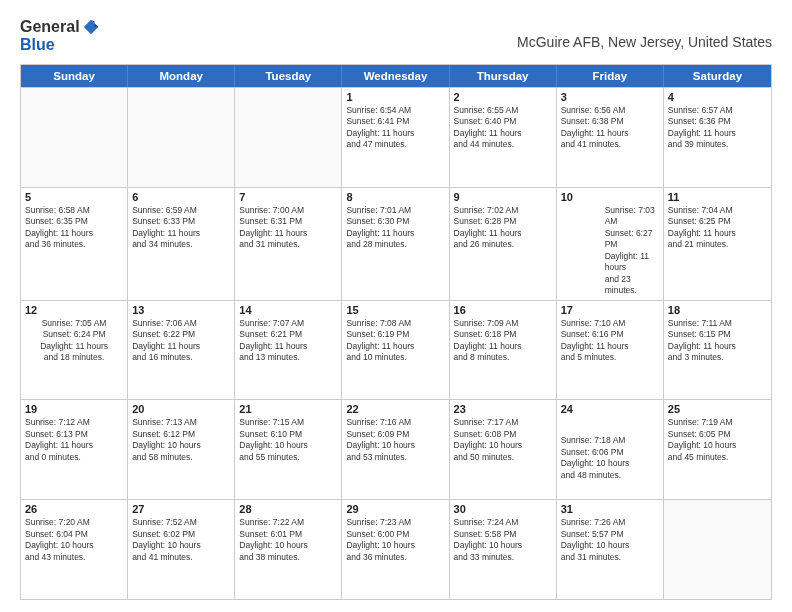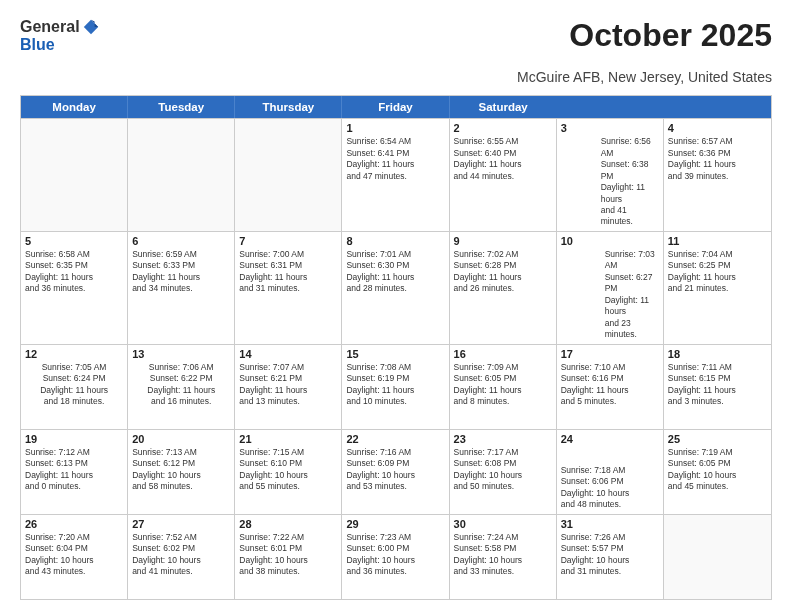--- a/index.html
+++ b/index.html
@@ -126,29 +126,30 @@
         <svg class="logo-icon" viewBox="0 0 20 20">
           <polygon points="10,2 18,10 10,18 2,10" fill="#2d6cc0"></polygon>
           <polygon points="10,2 18,10 14,10 14,4" fill="#1a4a90"></polygon>
         </svg>
       </div>
       <div>
         <span class="logo-blue">Blue</span>
       </div>
     </div>
     <div class="header-right">
-      <div class="month-title">October 2025</div>
       <div class="location">McGuire AFB, New Jersey, United States</div>
     </div>
   </div>
 
   <div class="calendar">
     <div class="cal-header" id="cal-header-row">
+        <div class="cal-header-cell">Sunday</div>
         <div class="cal-header-cell">Monday</div>
         <div class="cal-header-cell">Tuesday</div>
+        <div class="cal-header-cell">Wednesday</div>
         <div class="cal-header-cell">Thursday</div>
         <div class="cal-header-cell">Friday</div>
         <div class="cal-header-cell">Saturday</div>
       </div>
     <div class="cal-body" id="cal-body">
         <div class="cal-row">
           <div class="cal-cell empty"></div>
           <div class="cal-cell empty"></div>
           <div class="cal-cell empty"></div>
           <div class="cal-cell">
@@ -160,21 +161,21 @@
           </div>
           <div class="cal-cell">
             <div class="cell-date">2</div>
             <div class="cell-info" style="white-space: pre-line;">Sunrise: 6:55 AM
 Sunset: 6:40 PM
 Daylight: 11 hours
 and 44 minutes.</div>
           </div>
           <div class="cal-cell">
             <div class="cell-date">3</div>
-            <div class="cell-info" style="white-space: pre-line; margin-left: 40px;">Sunrise: 6:56 AM
+            <div class="cell-info" style="white-space: pre-line;">Sunrise: 6:56 AM
 Sunset: 6:38 PM
 Daylight: 11 hours
 and 41 minutes.</div>
           </div>
           <div class="cal-cell">
             <div class="cell-date">4</div>
             <div class="cell-info" style="white-space: pre-line;">Sunrise: 6:57 AM
 Sunset: 6:36 PM
 Daylight: 11 hours
 and 39 minutes.</div>
@@ -234,21 +235,21 @@
         <div class="cal-row">
           <div class="cal-cell">
             <div class="cell-date">12</div>
             <div class="cell-info" style="white-space: pre-line; text-align: center;">Sunrise: 7:05 AM
 Sunset: 6:24 PM
 Daylight: 11 hours
 and 18 minutes.</div>
           </div>
           <div class="cal-cell">
             <div class="cell-date">13</div>
-            <div class="cell-info" style="white-space: pre-line; text-align: center;">Sunrise: 7:06 AM
+            <div class="cell-info" style="white-space: pre-line;">Sunrise: 7:06 AM
 Sunset: 6:22 PM
 Daylight: 11 hours
 and 16 minutes.</div>
           </div>
           <div class="cal-cell">
             <div class="cell-date">14</div>
             <div class="cell-info" style="white-space: pre-line;">Sunrise: 7:07 AM
 Sunset: 6:21 PM
 Daylight: 11 hours
 and 13 minutes.</div>
@@ -256,21 +257,21 @@
           <div class="cal-cell">
             <div class="cell-date">15</div>
             <div class="cell-info" style="white-space: pre-line;">Sunrise: 7:08 AM
 Sunset: 6:19 PM
 Daylight: 11 hours
 and 10 minutes.</div>
           </div>
           <div class="cal-cell">
             <div class="cell-date">16</div>
             <div class="cell-info" style="white-space: pre-line;">Sunrise: 7:09 AM
-Sunset: 6:05 PM
+Sunset: 6:18 PM
 Daylight: 11 hours
 and 8 minutes.</div>
           </div>
           <div class="cal-cell">
             <div class="cell-date">17</div>
             <div class="cell-info" style="white-space: pre-line;">Sunrise: 7:10 AM
 Sunset: 6:16 PM
 Daylight: 11 hours
 and 5 minutes.</div>
           </div>

